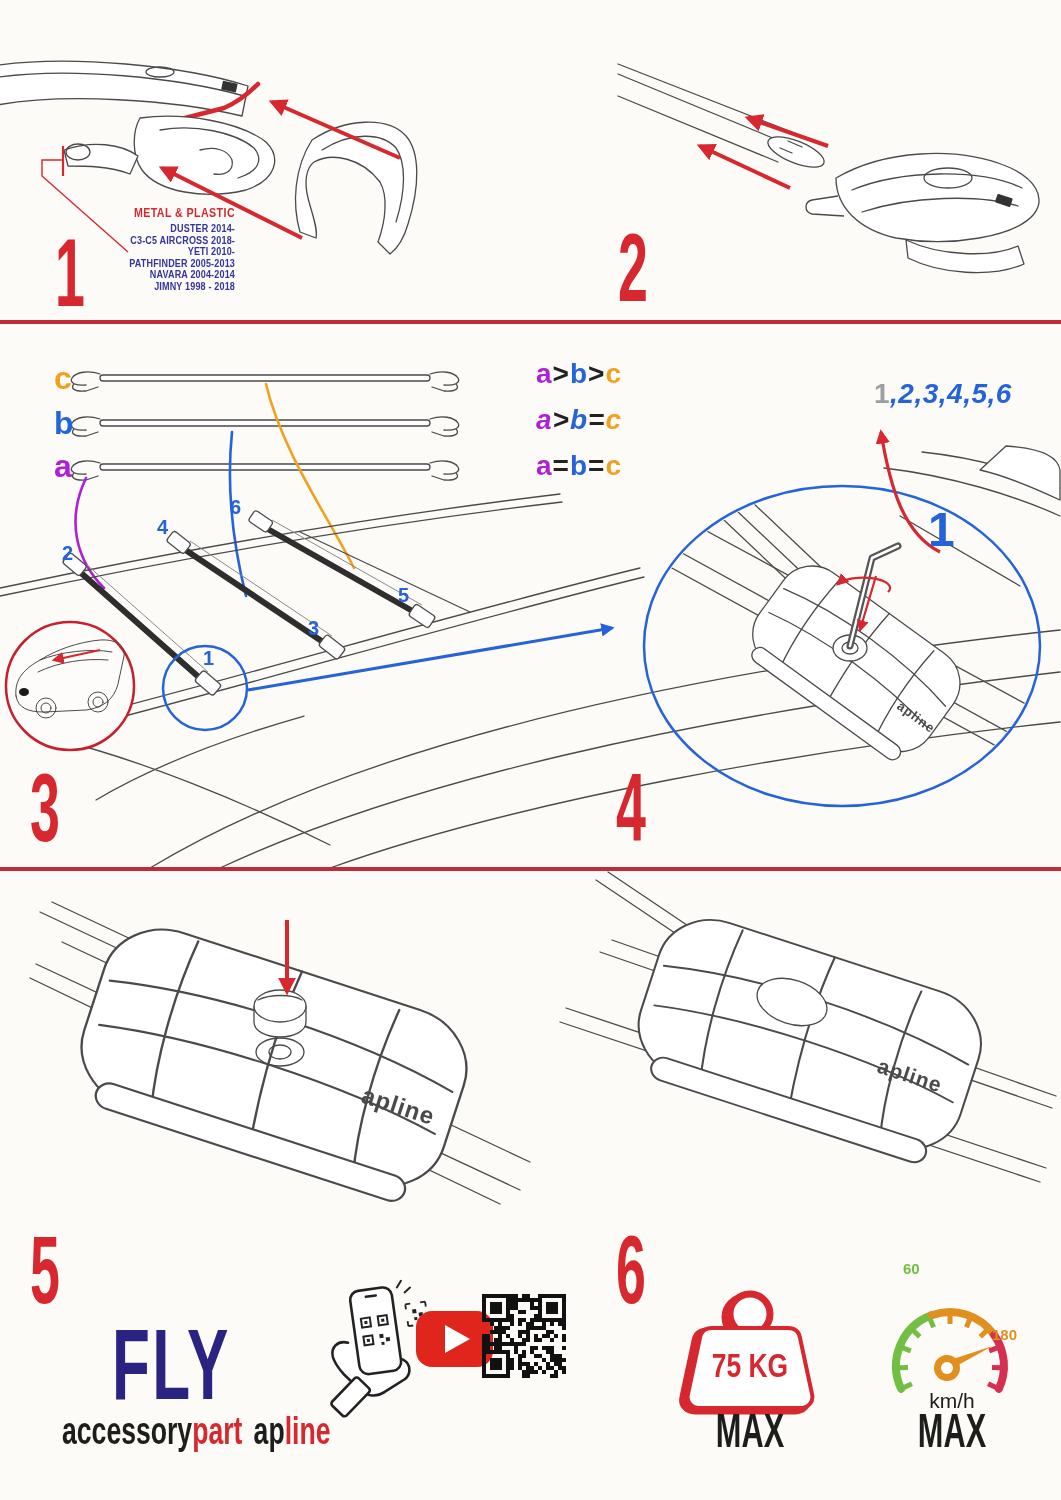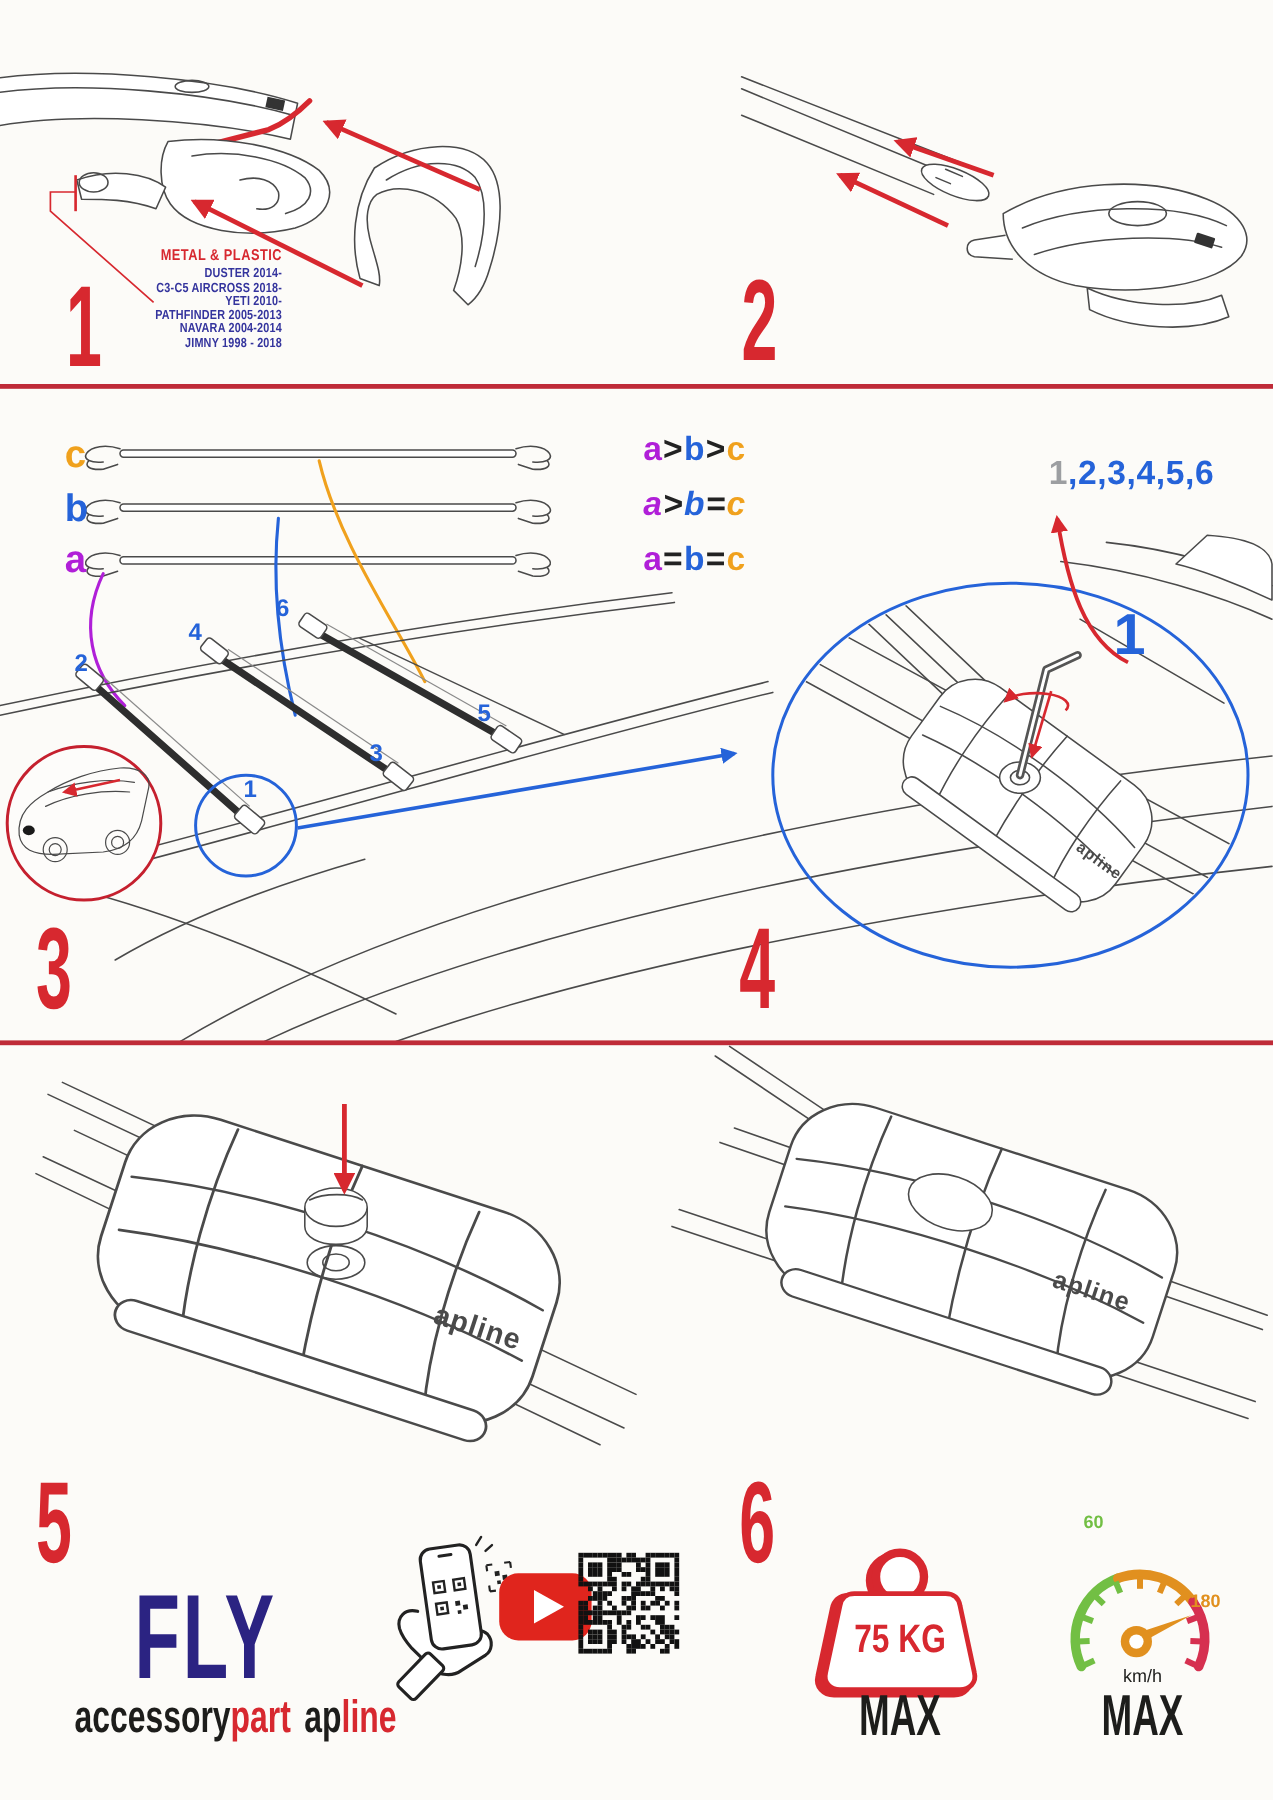--- a/index.html
+++ b/index.html
@@ -17,37 +17,37 @@
   .lab-c{left:54px;top:362px;color:var(--orange);}
   .lab-b{left:54px;top:407px;color:var(--blue);}
   .lab-a{left:54px;top:450px;color:var(--purple);}
   .cmp{position:absolute;left:536px;font-size:28px;font-weight:bold;letter-spacing:1px;line-height:1;}
   .cmp1{top:360px;} .cmp2{top:406px;font-style:italic;} .cmp3{top:452px;}
   .m-a{color:var(--purple);} .m-b{color:var(--blue);} .m-c{color:var(--orange);} .m-op{color:#222;}
   .pos{position:absolute;font-size:20px;font-weight:bold;color:var(--blue);line-height:1;}
   .pos-1{left:203px;top:648px;} .pos-2{left:62px;top:543px;} .pos-3{left:308px;top:618px;}
   .pos-4{left:157px;top:517px;} .pos-5{left:398px;top:585px;} .pos-6{left:230px;top:497px;}
   .seq{position:absolute;left:874px;top:380px;font-size:28px;font-weight:bold;letter-spacing:.5px;line-height:1;}
-  .seq-first{color:var(--gray_digit);} .seq-rest{color:var(--blue);}
+  .seq-first{color:var(--gray_digit);} .seq-rest{color:var(--blue);font-style:italic;}
   .callout{position:absolute;left:928px;top:506px;font-size:48px;font-weight:bold;color:var(--blue);line-height:1;}
   .fly{position:absolute;left:112px;top:1314px;font-size:100px;font-weight:bold;color:var(--fly_navy);
        letter-spacing:4px;line-height:1;transform:scaleX(.62);transform-origin:left top;}
   .wordmark{position:absolute;left:62px;top:1412px;font-size:38px;font-weight:bold;line-height:1;
             transform:scaleX(.7);transform-origin:left top;color:var(--ink);white-space:nowrap;}
   .wm-red{color:var(--red);} .wm-gap{display:inline-block;width:16px;}
   .badge-text{position:absolute;text-align:center;line-height:1;}
   .w75{left:690px;top:1349px;width:120px;font-size:33px;font-weight:bold;color:var(--red);
        transform:scaleX(.8);transform-origin:center top;}
   .maxw{left:690px;top:1407px;width:120px;font-size:48px;font-weight:bold;color:var(--ink);
         transform:scaleX(.64);transform-origin:center top;}
   .maxs{left:892px;top:1407px;width:120px;font-size:48px;font-weight:bold;color:var(--ink);
         transform:scaleX(.64);transform-origin:center top;}
   .s60{position:absolute;left:903px;top:1260px;font-size:15px;font-weight:bold;color:var(--speed_green);}
   .s120{position:absolute;left:992px;top:1326px;font-size:15px;font-weight:bold;color:var(--speed_orange);}
-  .kmh{left:900px;top:1390px;width:104px;font-size:15px;color:var(--ink);}
+  .kmh{left:900px;top:1390px;width:104px;font-size:21px;color:var(--ink);}
   
   .ln{fill:none;stroke:var(--sketch);stroke-width:1.3;stroke-linecap:round;stroke-linejoin:round;}
   .shape{fill:#fff;stroke:var(--sketch);stroke-width:1.3;stroke-linejoin:round;}
   .cbar{stroke:#2e2e2e;stroke-width:6;stroke-linecap:round;fill:none;}
   .cbarthin{stroke:#8a8a8a;stroke-width:1;fill:none;}
   .redline{fill:none;stroke:var(--red);stroke-width:4.5;stroke-linejoin:round;stroke-linecap:round;}
   .rarw{stroke:var(--red);stroke-width:4;fill:none;}
   .rarw2{stroke:var(--red);stroke-width:3.2;fill:none;}
   .redthin{stroke:var(--red);stroke-width:2.2;fill:none;}
   .bluering{fill:none;stroke:var(--blue);stroke-width:2.5;}

